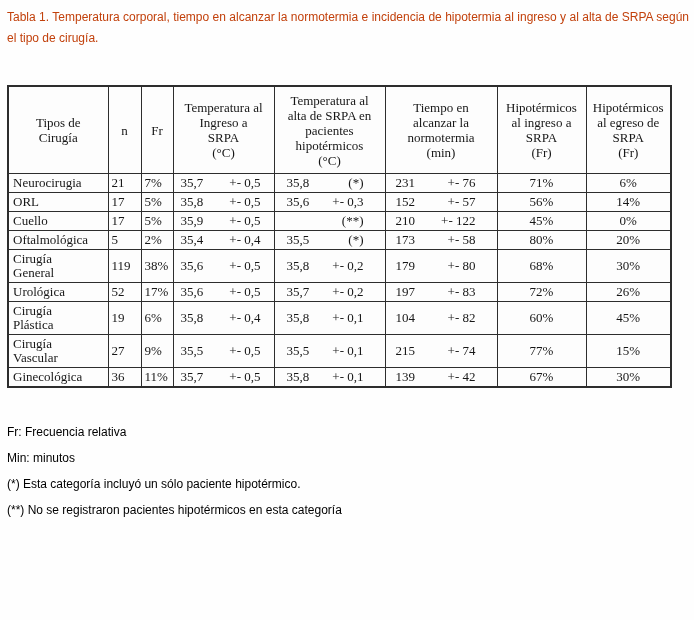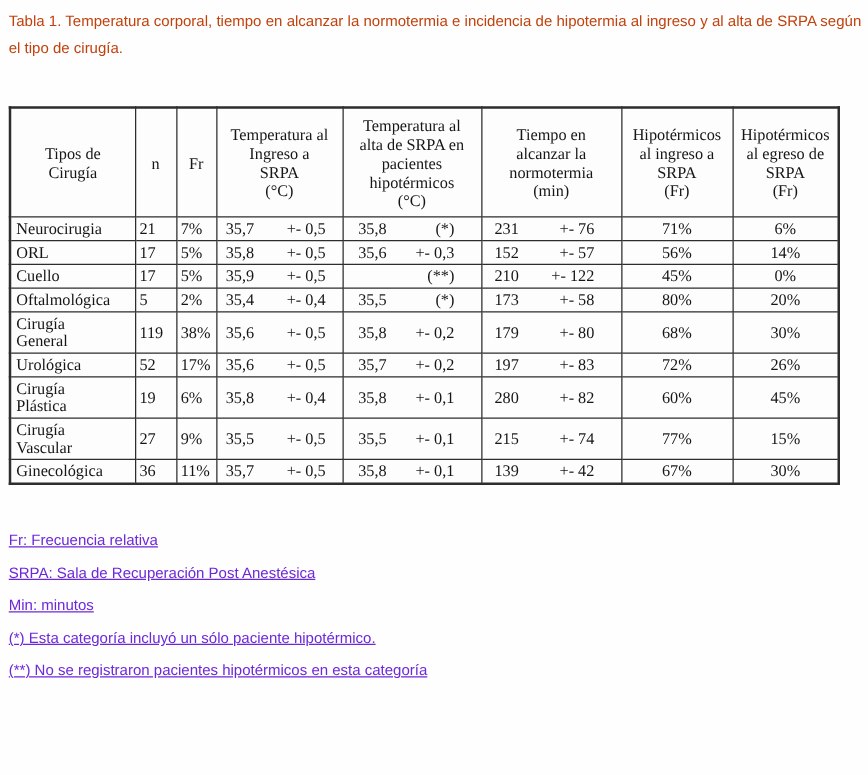--- a/index.html
+++ b/index.html
@@ -53,22 +53,21 @@
   .pair span { display: inline-block; }
   .pair-ing   { padding: 0 10px 0 4px; }
   .pair-alta  { padding: 0 18px 0 9px; }
   .pair-tiempo{ padding: 0 18px 0 7px; }
 
   .footnotes { margin-top: 38px; }
   .footnotes p {
     margin: 0 0 13px 0;
     font-size: 12px;
     line-height: 13px;
-    color: #6d28d9;
-    text-decoration: underline;
+    color: #000000;
   }
 </style>
 </head>
 <body>
 
 <div class="page">
 
   <p class="caption">Tabla 1. Temperatura corporal, tiempo en alcanzar la normotermia e incidencia de hipotermia al ingreso  y  al alta  de SRPA según el tipo de cirugía.</p>
 
   <table class="doc-table">
@@ -275,21 +274,21 @@
             </span>
           </td>
           <td>
             <span class="pair pair-alta">
               <span>35,8</span>
               <span>+- 0,1</span>
             </span>
           </td>
           <td>
             <span class="pair pair-tiempo">
-              <span>280</span>
+              <span>104</span>
               <span>+- 82</span>
             </span>
           </td>
           <td class="c-pct">60%</td>
           <td class="c-pct">45%</td>
         </tr>
         <tr>
           <td class="c-tipo">Cirugía
 Vascular</td>
           <td class="c-n b-dbl">27</td>
@@ -338,19 +337,18 @@
             </span>
           </td>
           <td class="c-pct">67%</td>
           <td class="c-pct">30%</td>
         </tr>
       </tbody>
   </table>
 
   <div class="footnotes">
     <p>Fr: Frecuencia relativa</p>
-    <p>SRPA: Sala de Recuperación Post Anestésica</p>
     <p>Min:  minutos</p>
     <p>(*)  Esta categoría incluyó un sólo paciente hipotérmico.</p>
     <p>(**) No se registraron pacientes hipotérmicos en esta categoría</p>
   </div>
 
 </div>
 
 </body></html>

